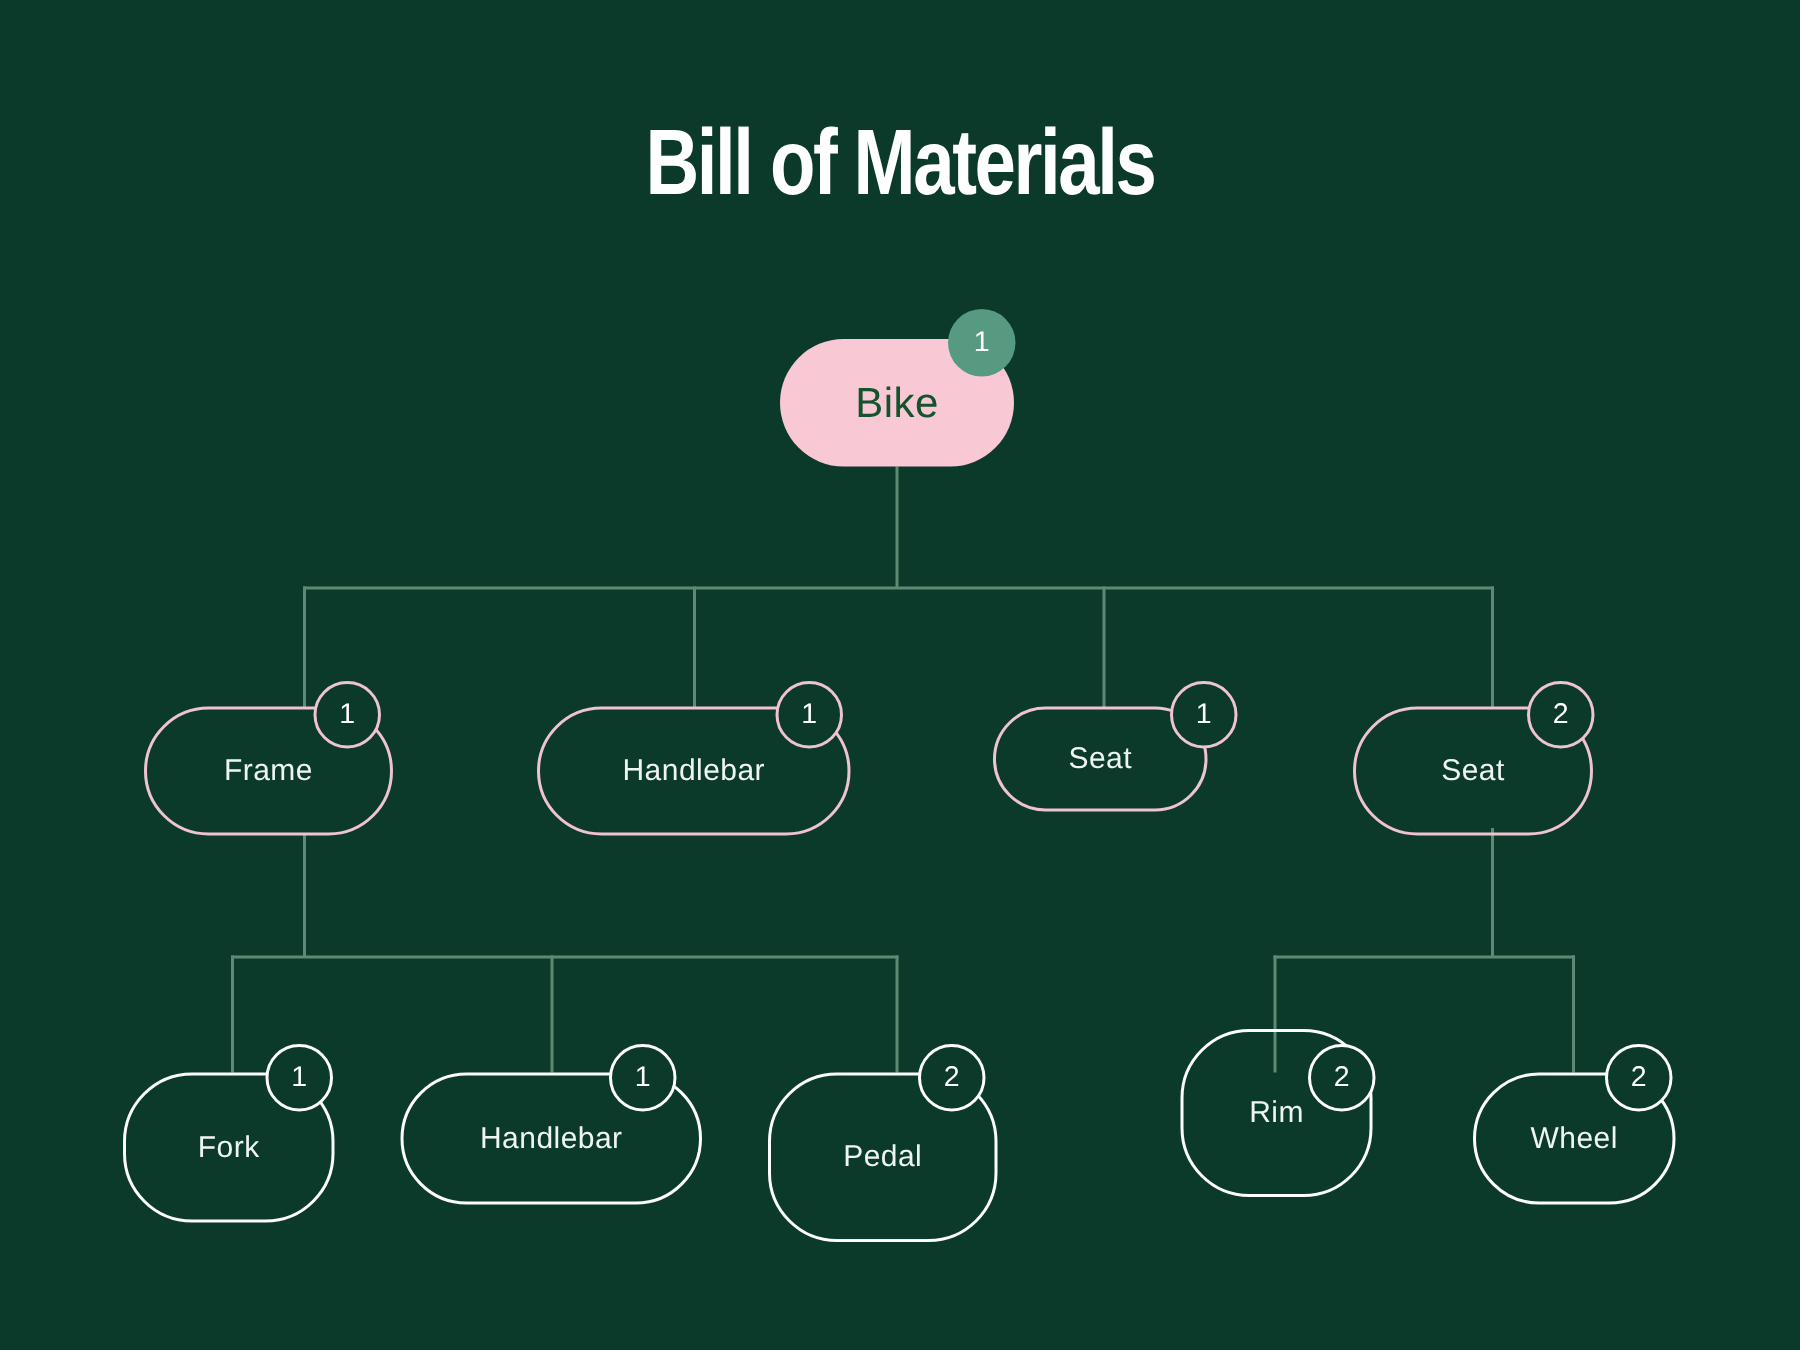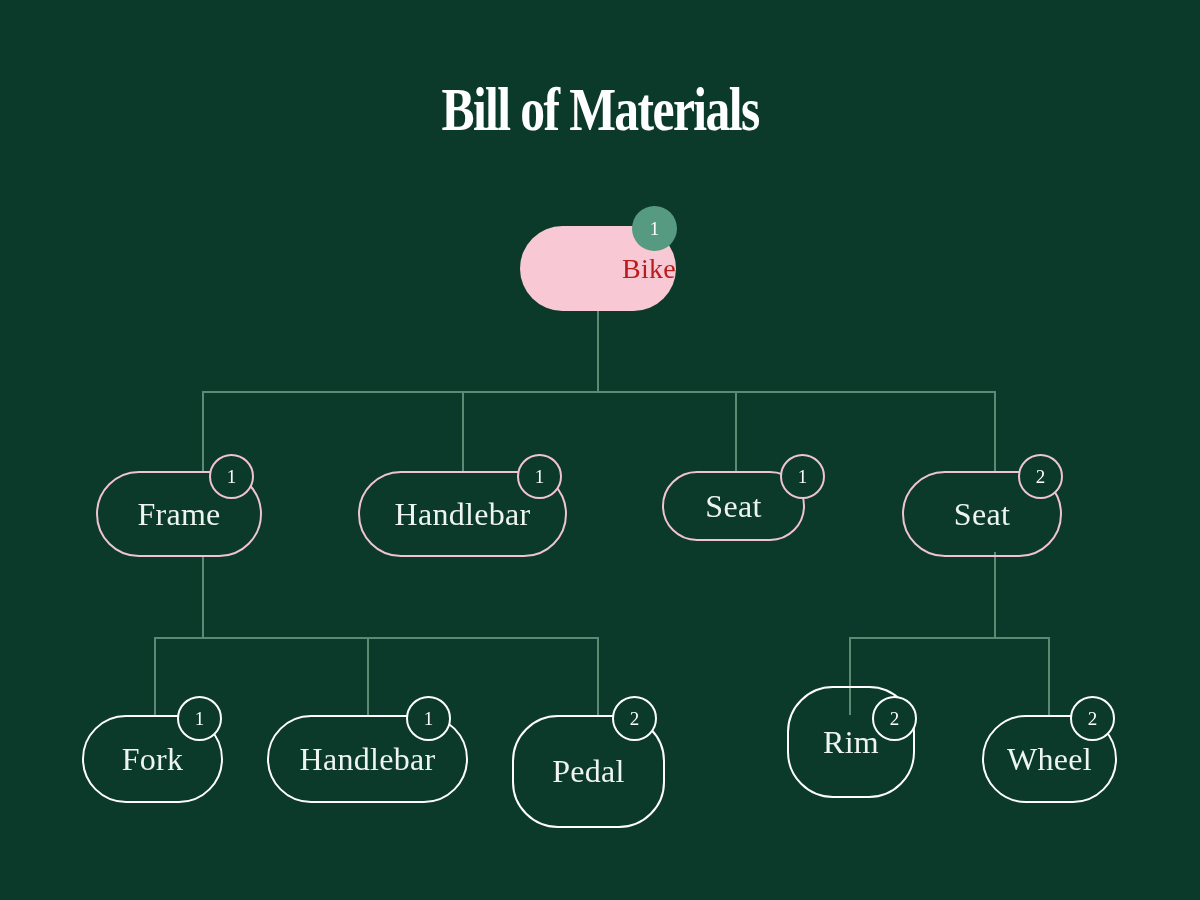--- a/index.html
+++ b/index.html
@@ -1,33 +1,33 @@
 <!DOCTYPE html>
 <html><head>
 <meta charset="utf-8">
 <style>
   html,body { margin:0; padding:0; background:#0b3a2b; }
   .canvas {
     position:relative; width:1200px; height:900px;
     background:#0b3a2b; overflow:hidden;
-    font-family:Liberation Serif, serif;
+    font-family:Liberation Sans, sans-serif;
   }
   .title {
     position:absolute; left:0; right:0; top:78px;
     text-align:center; color:#ffffff;
     font-size:62px; font-weight:700; letter-spacing:-2px; line-height:1;
     transform:scaleX(0.80);
   }
   .line { position:absolute; background:#5e8a75; }
   .pill {
     position:absolute; border-radius:46px; box-sizing:border-box;
     display:flex; align-items:center; justify-content:center;
-    font-size:32px; color:#eef4f0; letter-spacing:0.3px; z-index:2;
+    font-size:20px; color:#eef4f0; letter-spacing:0.3px; z-index:2;
   }
-  .pill.filled { background:#f8c9d4; color:#b91c1c; font-size:28px; font-weight:500;justify-content:flex-end; }
+  .pill.filled { background:#f8c9d4; color:#14532d; font-size:28px; font-weight:500; }
   .pill.outline-pink { border:2px solid #efc3cf; }
   .pill.outline-white { border:2px solid #fdfdfd; }
   .badge {
     position:absolute; width:45px; height:45px; border-radius:50%;
     box-sizing:border-box; display:flex; align-items:center; justify-content:center;
     font-size:19px; color:#ffffff; z-index:3;
   }
   .badge.teal { background:#569a82; }
   .badge.ring-pink { background:#0b3a2b; border:2px solid #efc3cf; }
   .badge.ring-white { background:#0b3a2b; border:2px solid #fdfdfd; }
@@ -96,21 +96,21 @@
   <div>
     <div class="pill outline-pink" style="left:902px;top:471px;width:160px;height:86px">
       <span>Seat</span>
     </div>
     <div class="badge ring-pink" style="left:1018px;top:454px">
       <span>2</span>
     </div>
   </div>
 
   <div>
-    <div class="pill outline-white" style="left:82px;top:715px;width:141px;height:88px">
+    <div class="pill outline-white" style="left:82px;top:715px;width:141px;height:100px">
       <span>Fork</span>
     </div>
     <div class="badge ring-white" style="left:177px;top:696px">
       <span>1</span>
     </div>
   </div>
 
   <div>
     <div class="pill outline-white" style="left:267px;top:715px;width:201px;height:88px">
       <span>Handlebar</span>

